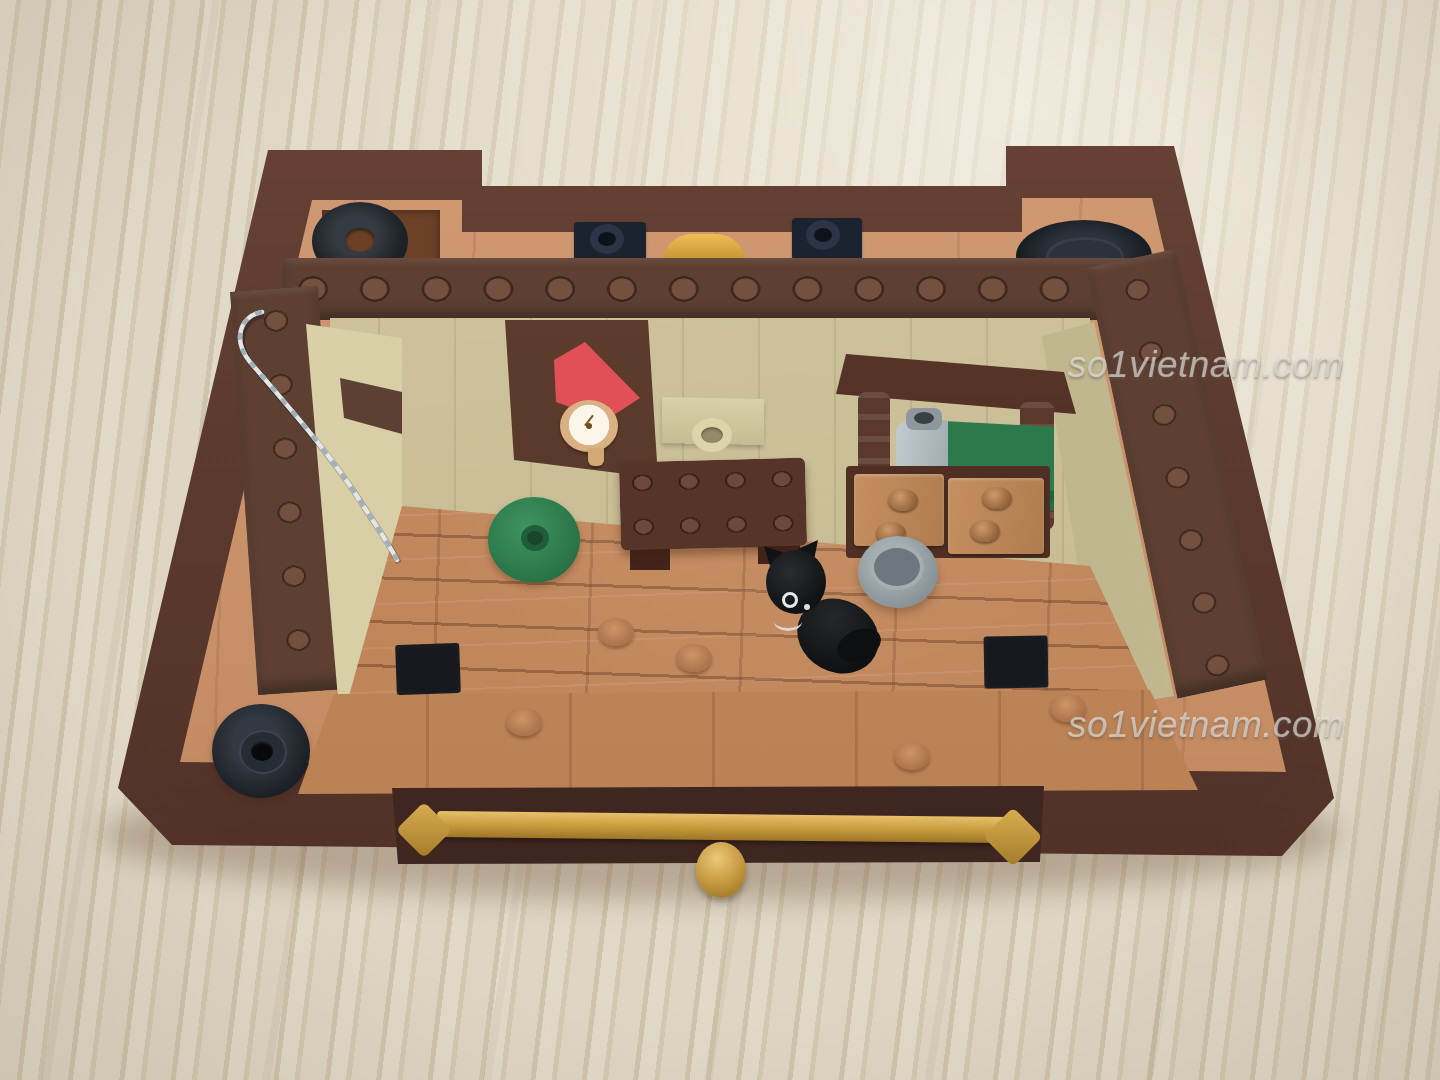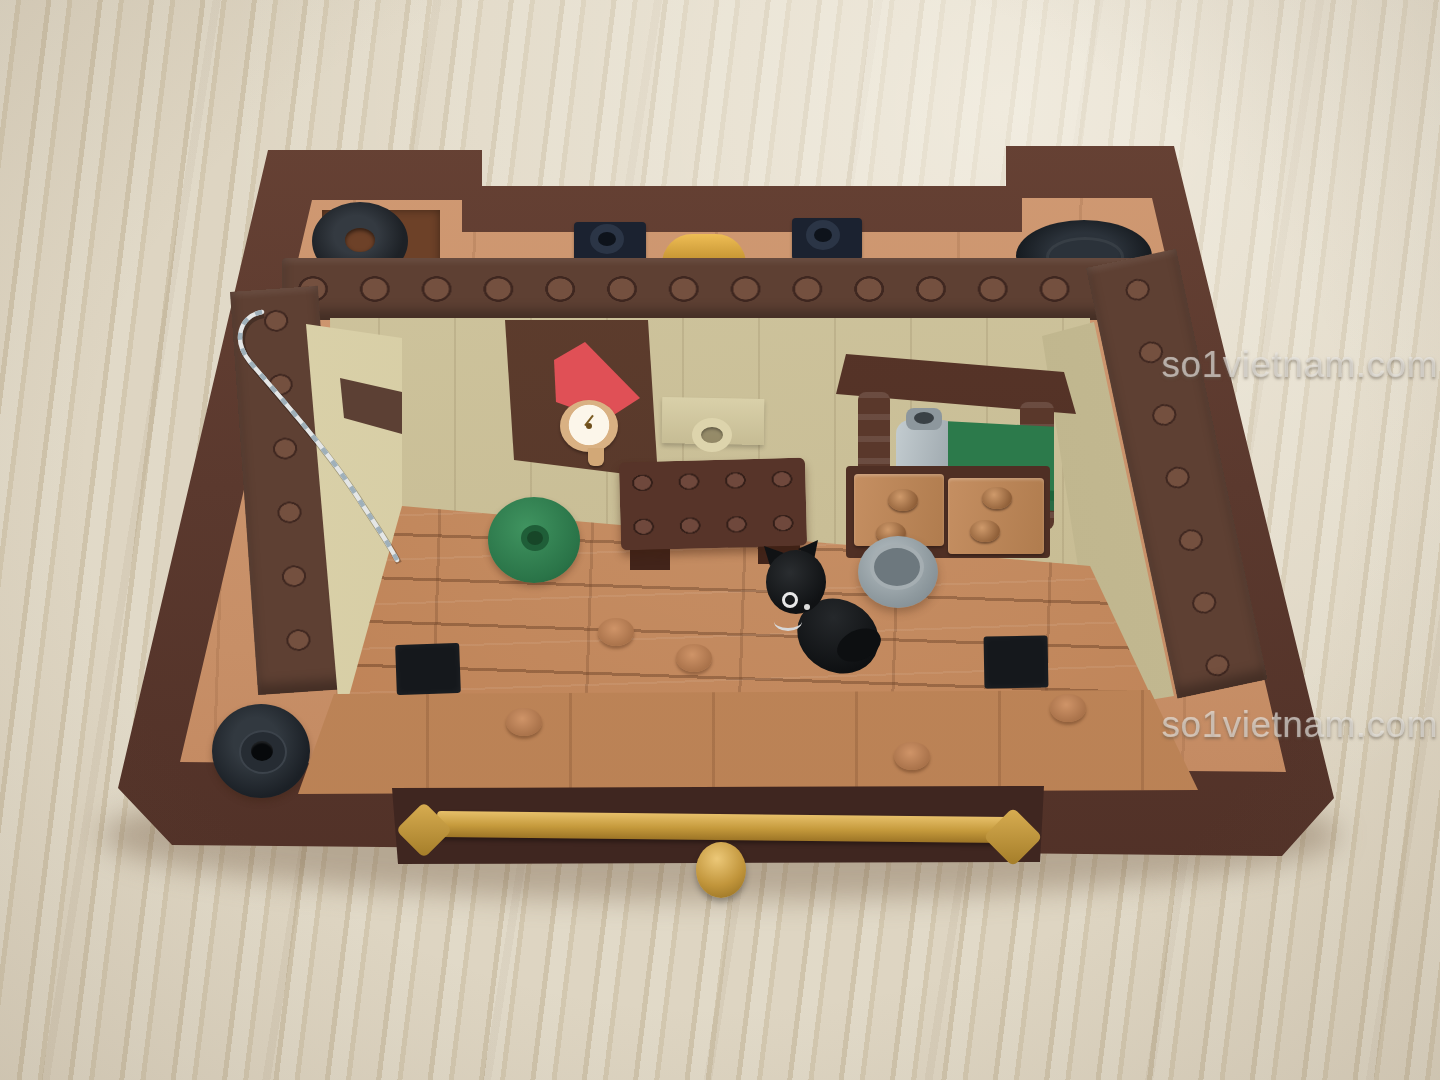--- a/index.html
+++ b/index.html
@@ -230,23 +230,23 @@
   .gold-knob{left:696px;top:842px;width:50px;height:56px;border-radius:50%;
     background:radial-gradient(circle at 42% 30%, #ecc878, #c1953b 55%, #8e6a1e);
     box-shadow:0 4px 6px rgba(0,0,0,0.3);}
 
   
   .string-svg{left:0;top:0;width:1440px;height:1080px;pointer-events:none;}
 
   
   .vignette{background:radial-gradient(ellipse at 50% 45%, transparent 62%,
     rgba(110,92,70,0.14));}
-  .wm{width:370px;text-align:right;font-size:37px;letter-spacing:0.5px;
+  .wm{width:370px;text-align:left;font-size:37px;letter-spacing:0.5px;
     color:rgba(232,230,225,0.55);
-    text-shadow:0 2px 3px rgba(95,85,72,0.55), 0 0 1px rgba(255,255,255,0.3);}
+    text-shadow:0 2px 3px rgba(95,85,72,0.55), 0 0 1px rgba(255,255,255,0.3);font-style:italic;}
   .wm-top{left:1068px;top:344px;}
   .wm-bottom{left:1068px;top:704px;}
 </style>
 </head>
 <body>
 
 <div class="scene">
 
   <div class="layer wood"></div>
   <div class="obj build-shadow"></div>

